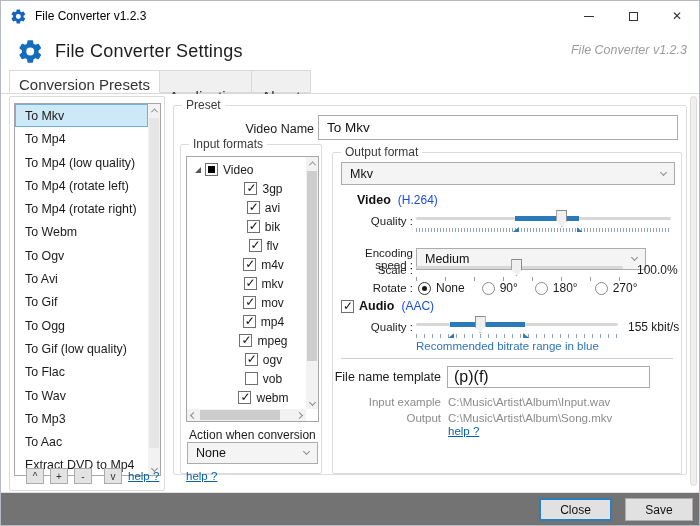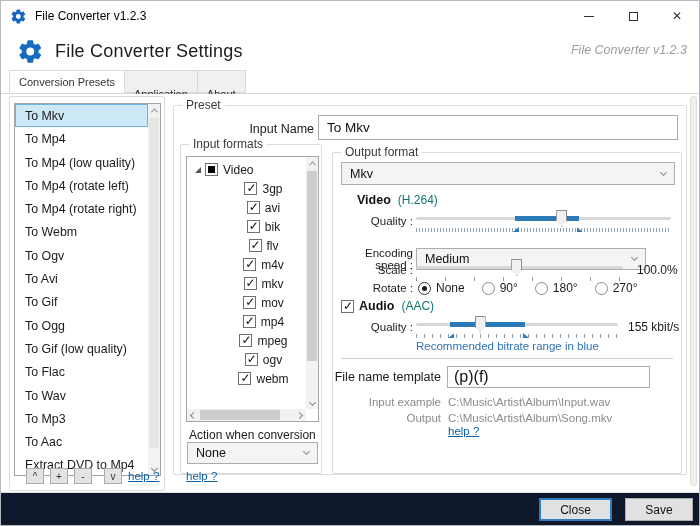--- a/index.html
+++ b/index.html
@@ -18,21 +18,21 @@
   .glyph-close { font-size:12px; color:#333; line-height:1; }
 
   
   .header { position:absolute; top:30px; left:0; right:0; height:40px; display:flex; align-items:center; }
   .gear-icon { width:27px; height:27px; margin:0 11px 0 16px; flex:none; }
   .header-title { font-size:18px; font-weight:500; color:#1c1c1c; letter-spacing:.2px; }
   .header-version { position:absolute; right:12px; top:12px; font-style:italic; color:#9c9c9c; font-size:12.5px; }
 
   
   .tabbar { position:absolute; top:70px; left:0; right:0; height:23px; display:flex; align-items:flex-end; padding-left:8px; border-bottom:1px solid #d9d9d9; background:#fff; }
-  .tab { padding:17px 9px 4px; border:1px solid #d9d9d9; background:#f0f0f0; color:#333; margin-right:-1px; font-size:11px; height:20px; }
+  .tab { padding:17px 9px 4px; border:1px solid #d9d9d9; background:#f0f0f0; color:#333; margin-right:-1px; font-size:15px; height:20px; }
   .tab.active { background:#fff; border-bottom-color:#fff; height:23px; padding-top:5px; position:relative; z-index:2; }
 
   
   .content { position:absolute; top:93px; left:0; right:0; height:400px; background:#fff; }
   .main-scrollbar { position:absolute; right:2px; top:2px; width:7px; height:390px; background:#efefef; border:1px solid #dcdcdc; border-radius:4px; }
 
   .groupbox { position:absolute; border:1px solid #dcdcdc; border-radius:2px; }
   .legend { position:absolute; top:-8px; left:8px; background:#fff; padding:0 4px; font-size:12px; color:#3a3a3a; }
 
   
@@ -81,21 +81,21 @@
   
   .combo { background:#f4f4f4; border:1px solid #acacac; display:flex; align-items:center; padding:0 8px; font-size:12.5px; color:#111; position:relative; }
   .combo .chev { position:absolute; right:8px; top:50%; margin-top:-4px; }
 
   
   .outformat-box { left:158px; top:46px; width:350px; height:322px; }
   .format-combo { position:absolute; left:8px; top:9px; width:334px; height:23px; }
   .row { position:absolute; left:0; display:flex; align-items:center; }
   .rlabel { width:80px; text-align:right; font-size:11.5px; color:#1c1c1c; flex:none; }
   .sec-title { font-weight:bold; font-size:12.5px; color:#111; }
-  .codec { color:#0f766e; font-size:12px; margin-left:7px; }
+  .codec { color:#1d4ed8; font-size:12px; margin-left:7px; }
   .video-title-row { top:40px; left:24px; }
   .vq-row { top:56px; }
   .enc-row { top:94px; }
   .scale-row { top:105px; }
   .rot-row { top:128px; }
   .audio-title-row { top:146px; left:8px; }
   .aq-row { top:162px; }
   .hint { position:absolute; left:83px; top:187px; color:#2e74b5; font-size:11.5px; }
   .divider { position:absolute; left:8px; right:8px; top:205px; border-top:1px solid #d0d0d0; }
   .fnt-row { top:213px; }
@@ -124,21 +124,21 @@
   .range-marker.r { clip-path:polygon(0 0,0 100%,100% 100%); }
 
   
   .radio-group { display:flex; align-items:center; gap:17px; margin-left:5px; }
   .radio { display:flex; align-items:center; gap:5px; font-size:12px; }
   .rdot { width:13px; height:13px; border:1px solid #8a8a8a; border-radius:50%; position:relative; flex:none; background:#fff; }
   .radio.checked .rdot { border-color:#333; }
   .radio.checked .rdot::after { content:""; position:absolute; left:3px; top:3px; width:5px; height:5px; border-radius:50%; background:#1a1a1a; }
 
   
-  .footer { position:absolute; left:0; right:0; bottom:0; height:33px; border-top:1px solid #e0e0e0; background:#0f172a; }
+  .footer { position:absolute; left:0; right:0; bottom:0; height:33px; border-top:1px solid #e0e0e0; background:#737373; }
   .btn { position:absolute; top:5px; height:23px; background:#e1e1e1; border:1px solid #adadad; font-family:"Liberation Sans",sans-serif; font-size:12px; color:#111; display:flex; align-items:center; justify-content:center; }
   .btn-close { right:87px; width:73px; border-color:#2d7dc1; box-shadow:inset 0 0 0 1px #2d7dc1; }
   .btn-save { right:6px; width:68px; }
 </style>
 </head>
 <body>
 
 <div class="window">
 
   <div class="titlebar">
@@ -224,21 +224,21 @@
         <div class="sq-btn">^</div>
         <div class="sq-btn">+</div>
         <div class="sq-btn">-</div>
         <div class="sq-btn gap">v</div>
         <span class="help-link">help ?</span>
       </div>
     </div>
 
     <div class="groupbox preset-box">
       <span class="legend">Preset</span>
-      <span class="preset-name-label">Input Name</span>
+      <span class="preset-name-label">Video Name</span>
       <input class="preset-name-input" value="To Mkv" style="">
 
       <div class="groupbox informats-box">
         <span class="legend">Input formats</span>
         <div class="tree">
           <div class="tree-rows">
             <div class="tree-row">
               <span class="expander"></span>
               <span class="cb indet"></span>
               <span>Video</span>
@@ -287,20 +287,24 @@
               <div class="tree-row child">
                 <span class="cb checked"></span>
                 <span>mpeg</span>
               </div>
 
               <div class="tree-row child">
                 <span class="cb checked"></span>
                 <span>ogv</span>
               </div>
 
+              <div class="tree-row child unchecked">
+                <span class="cb checked"></span>
+                <span>vob</span>
+              </div>
 
               <div class="tree-row child">
                 <span class="cb checked"></span>
                 <span>webm</span>
               </div>
 
           </div>
           <div class="tree-vscroll">
             <div class="sb-arrow" style="top:0">
                 <span class="chev up"></span>

